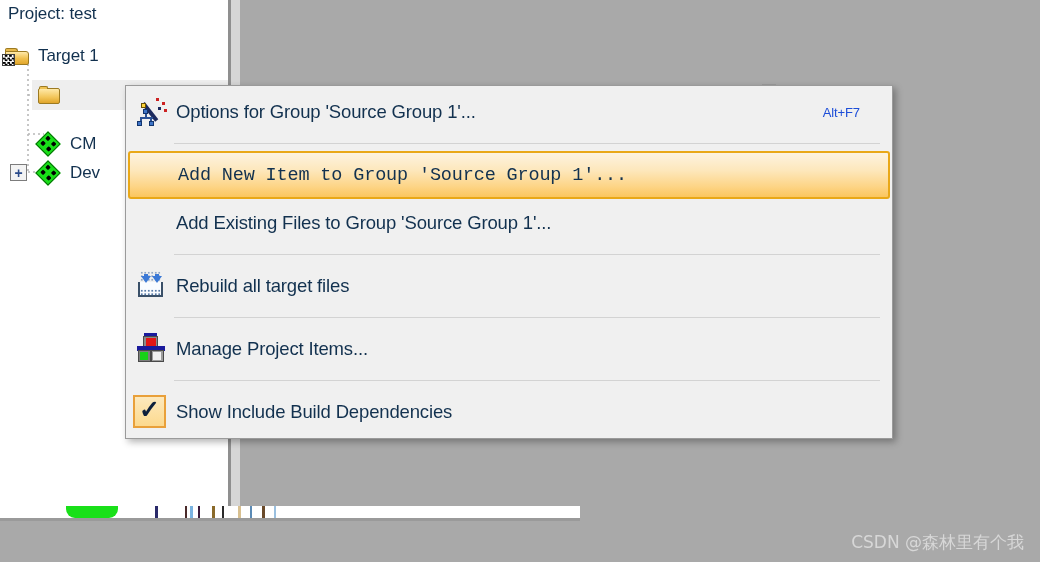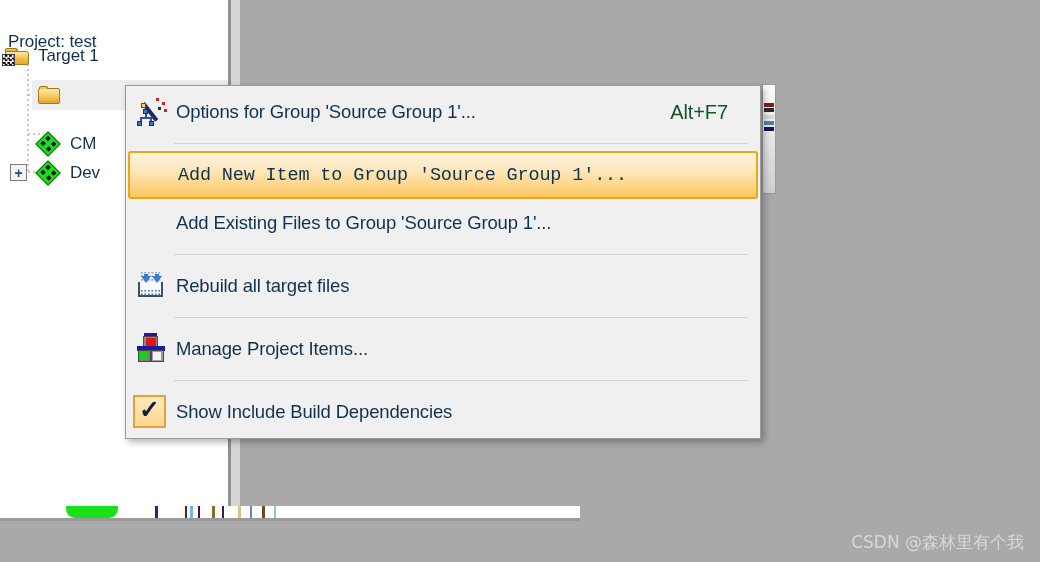--- a/index.html
+++ b/index.html
@@ -48,21 +48,20 @@
     background: #d6d6d6;
   }
 
   .tree-title {
     position: absolute;
     left: 8px; top: 4px;
     font-size: 17px;
     color: #12314f;
     white-space: nowrap;
     letter-spacing: -0.1px;
-    margin-top: 28px;
   }
 
   .tree-row {
     position: absolute;
     height: 30px;
     display: flex;
     align-items: center;
     white-space: nowrap;
   }
   .tree-row .tlabel {
@@ -226,21 +225,21 @@
     position: absolute;
     left: 0; top: 518px;
     width: 580px; height: 3px;
     background: #9a9a9a;
   }
 
   
   .ctxmenu {
     position: absolute;
     left: 125px; top: 85px;
-    width: 636px;
+    width: 768px;
     background: #f0f0f0;
     border: 1px solid #9a9a9a;
     box-sizing: border-box;
     box-shadow: 3px 3px 7px rgba(0,0,0,0.30);
     padding: 2px 0 2px 0;
   }
   .mi {
     position: relative;
     height: 48px;
     display: flex;
@@ -256,22 +255,22 @@
   }
   .mi .mi-label {
     flex: 1 1 auto;
     font-size: 18.5px;
     color: #12314f;
     white-space: nowrap;
     letter-spacing: -0.15px;
   }
   .mi .mi-shortcut {
     flex: 0 0 auto;
-    font-size: 20px;
-    color: #14532d;
+    font-size: 13px;
+    color: #1d4ed8;
     padding-right: 32px;
     letter-spacing: -0.1px;
   }
   .mi.highlight {
     background: linear-gradient(to bottom, #fdf3e0 0%, #fde7bb 40%, #fdd588 75%, #fbc65f 100%);
     border: 2px solid #e9a818;
     border-radius: 3px;
     margin: 0 2px;
     font-family: Liberation Mono, monospace;
   }

